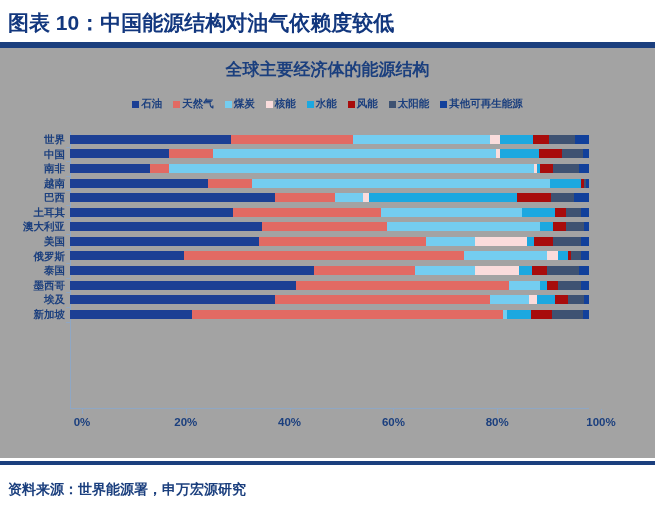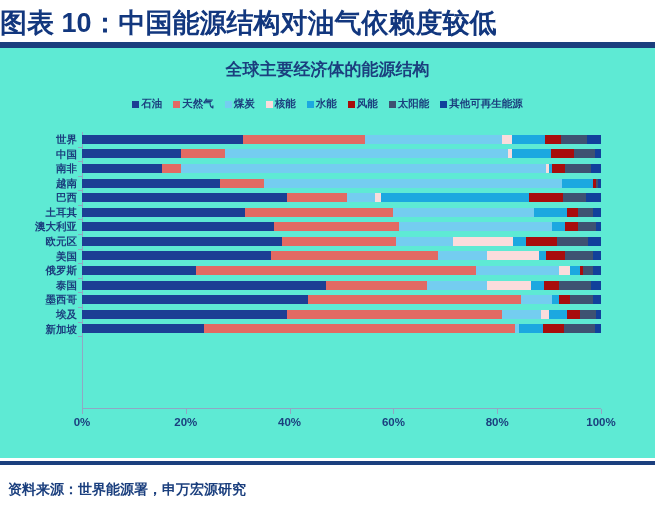--- a/index.html
+++ b/index.html
@@ -11,50 +11,50 @@
   }
   .page{position:relative;width:655px;height:511px;box-sizing:border-box;}
 
   
   .header{
     position:absolute;left:0;top:0;width:655px;height:46px;
     box-sizing:border-box;
     display:flex;align-items:center;
   }
   .header-title{
-    font-size:27px;font-weight:bold;color:#12377e;
-    letter-spacing:0px;padding-left:0;white-space:nowrap;
+    font-size:21px;font-weight:bold;color:#12377e;
+    letter-spacing:0px;padding-left:8px;white-space:nowrap;
     display:flex;align-items:baseline;gap:0px;
   }
   .header-rule{
     position:absolute;left:0;top:42px;width:655px;height:6px;background:#1b3f7e;
   }
 
   
   .chart-frame{
     position:absolute;left:0;top:48px;width:655px;height:410px;
-    background:#5eead4;box-sizing:border-box;padding-left:16px;
+    background:#a3a3a3;box-sizing:border-box;padding-left:16px;
   }
   .chart-title{
     position:absolute;left:0;top:10px;width:655px;text-align:center;
     font-size:17px;font-weight:bold;color:#1b3f7e;
   }
 
   
   .legend{
     position:absolute;left:0;top:49px;width:655px;
     display:flex;justify-content:center;align-items:center;gap:11px;
     font-size:10.5px;color:#1b3f7e;font-weight:bold;
   }
   .legend-item{display:flex;align-items:center;gap:2px;white-space:nowrap;}
   .legend-swatch{width:7px;height:7px;display:inline-block;}
 
   
   .plot{
-    position:absolute;left:82px;top:84px;width:519px;height:277px;
+    position:absolute;left:70px;top:84px;width:519px;height:277px;
   }
   .plot-border{
     position:absolute;left:0;top:0;width:519px;height:277px;
     border-left:1px solid #8fa7c4;border-bottom:1px solid #8fa7c4;
     box-sizing:border-box;
   }
   .rows{position:absolute;left:0;top:0;width:519px;height:277px;}
   .row{
     position:relative;width:519px;height:14.58px;
     display:flex;align-items:center;
@@ -233,34 +233,20 @@
             <div class="ylabel">澳大利亚</div>
             <div class="ytick"></div>
             <div class="bar">
               <div class="seg" style="width: 37%; background: rgb(28, 63, 148);"></div>
               <div class="seg" style="width: 24%; background: rgb(226, 106, 99);"></div>
               <div class="seg" style="width: 29.5%; background: rgb(116, 205, 240);"></div>
               <div class="seg" style="width: 2.5%; background: rgb(28, 168, 224);"></div>
               <div class="seg" style="width: 2.5%; background: rgb(168, 12, 12);"></div>
               <div class="seg" style="width: 3.5%; background: rgb(62, 82, 114);"></div>
               <div class="seg" style="width: 1%; background: rgb(17, 64, 155);"></div>
-            </div>
-          </div>
-          <div class="row">
-            <div class="ylabel">欧元区</div>
-            <div class="ytick"></div>
-            <div class="bar">
-              <div class="seg" style="width: 38.5%; background: rgb(28, 63, 148);"></div>
-              <div class="seg" style="width: 22%; background: rgb(226, 106, 99);"></div>
-              <div class="seg" style="width: 11%; background: rgb(116, 205, 240);"></div>
-              <div class="seg" style="width: 11.5%; background: rgb(250, 220, 220);"></div>
-              <div class="seg" style="width: 2.5%; background: rgb(28, 168, 224);"></div>
-              <div class="seg" style="width: 6%; background: rgb(168, 12, 12);"></div>
-              <div class="seg" style="width: 6%; background: rgb(62, 82, 114);"></div>
-              <div class="seg" style="width: 2.5%; background: rgb(17, 64, 155);"></div>
             </div>
           </div>
           <div class="row">
             <div class="ylabel">美国</div>
             <div class="ytick"></div>
             <div class="bar">
               <div class="seg" style="width: 36.5%; background: rgb(28, 63, 148);"></div>
               <div class="seg" style="width: 32%; background: rgb(226, 106, 99);"></div>
               <div class="seg" style="width: 9.5%; background: rgb(116, 205, 240);"></div>
               <div class="seg" style="width: 10%; background: rgb(250, 220, 220);"></div>

